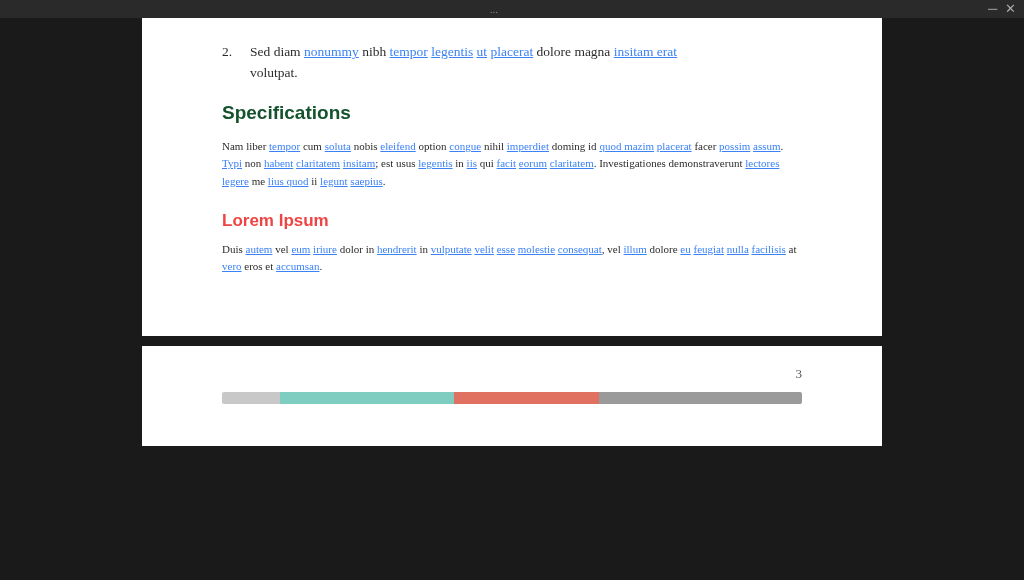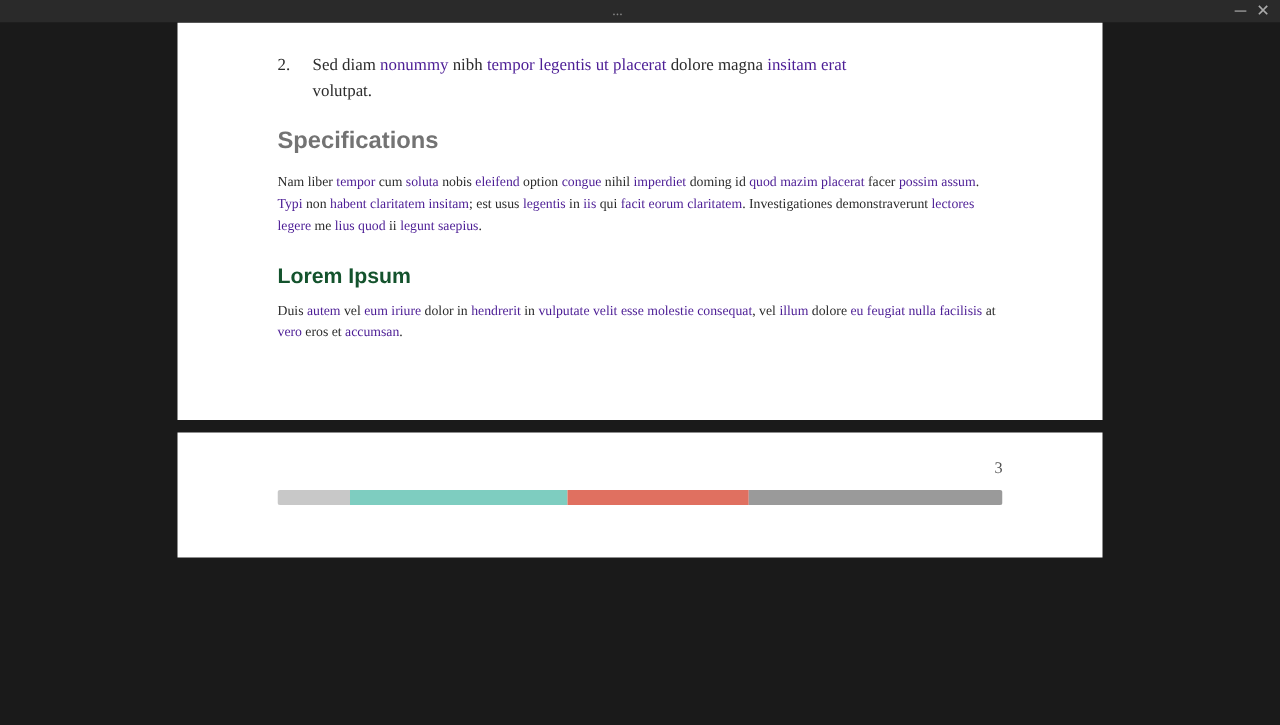--- a/index.html
+++ b/index.html
@@ -58,34 +58,35 @@
       line-height: 1.55;
       color: #2c2c2c;
     }
 
     .numbered-item .num {
       flex-shrink: 0;
       min-width: 20px;
     }
 
     a.link-style {
-      color: #4c1d95;
+      color: #3b82f6;
+      text-decoration: underline;
     }
 
     .section-heading-orange {
-      color: #737373;
+      color: #14532d;
       font-size: 19px;
       font-weight: bold;
       font-family: Arial, Helvetica, sans-serif;
       margin-bottom: 14px;
       margin-top: 4px;
     }
 
     .section-heading-teal {
-      color: #14532d;
+      color: #ef4444;
       font-size: 17px;
       font-weight: bold;
       font-family: Arial, Helvetica, sans-serif;
       margin-bottom: 10px;
       margin-top: 4px;
     }
 
     .body-text {
       font-size: 11px;
       line-height: 1.6;

